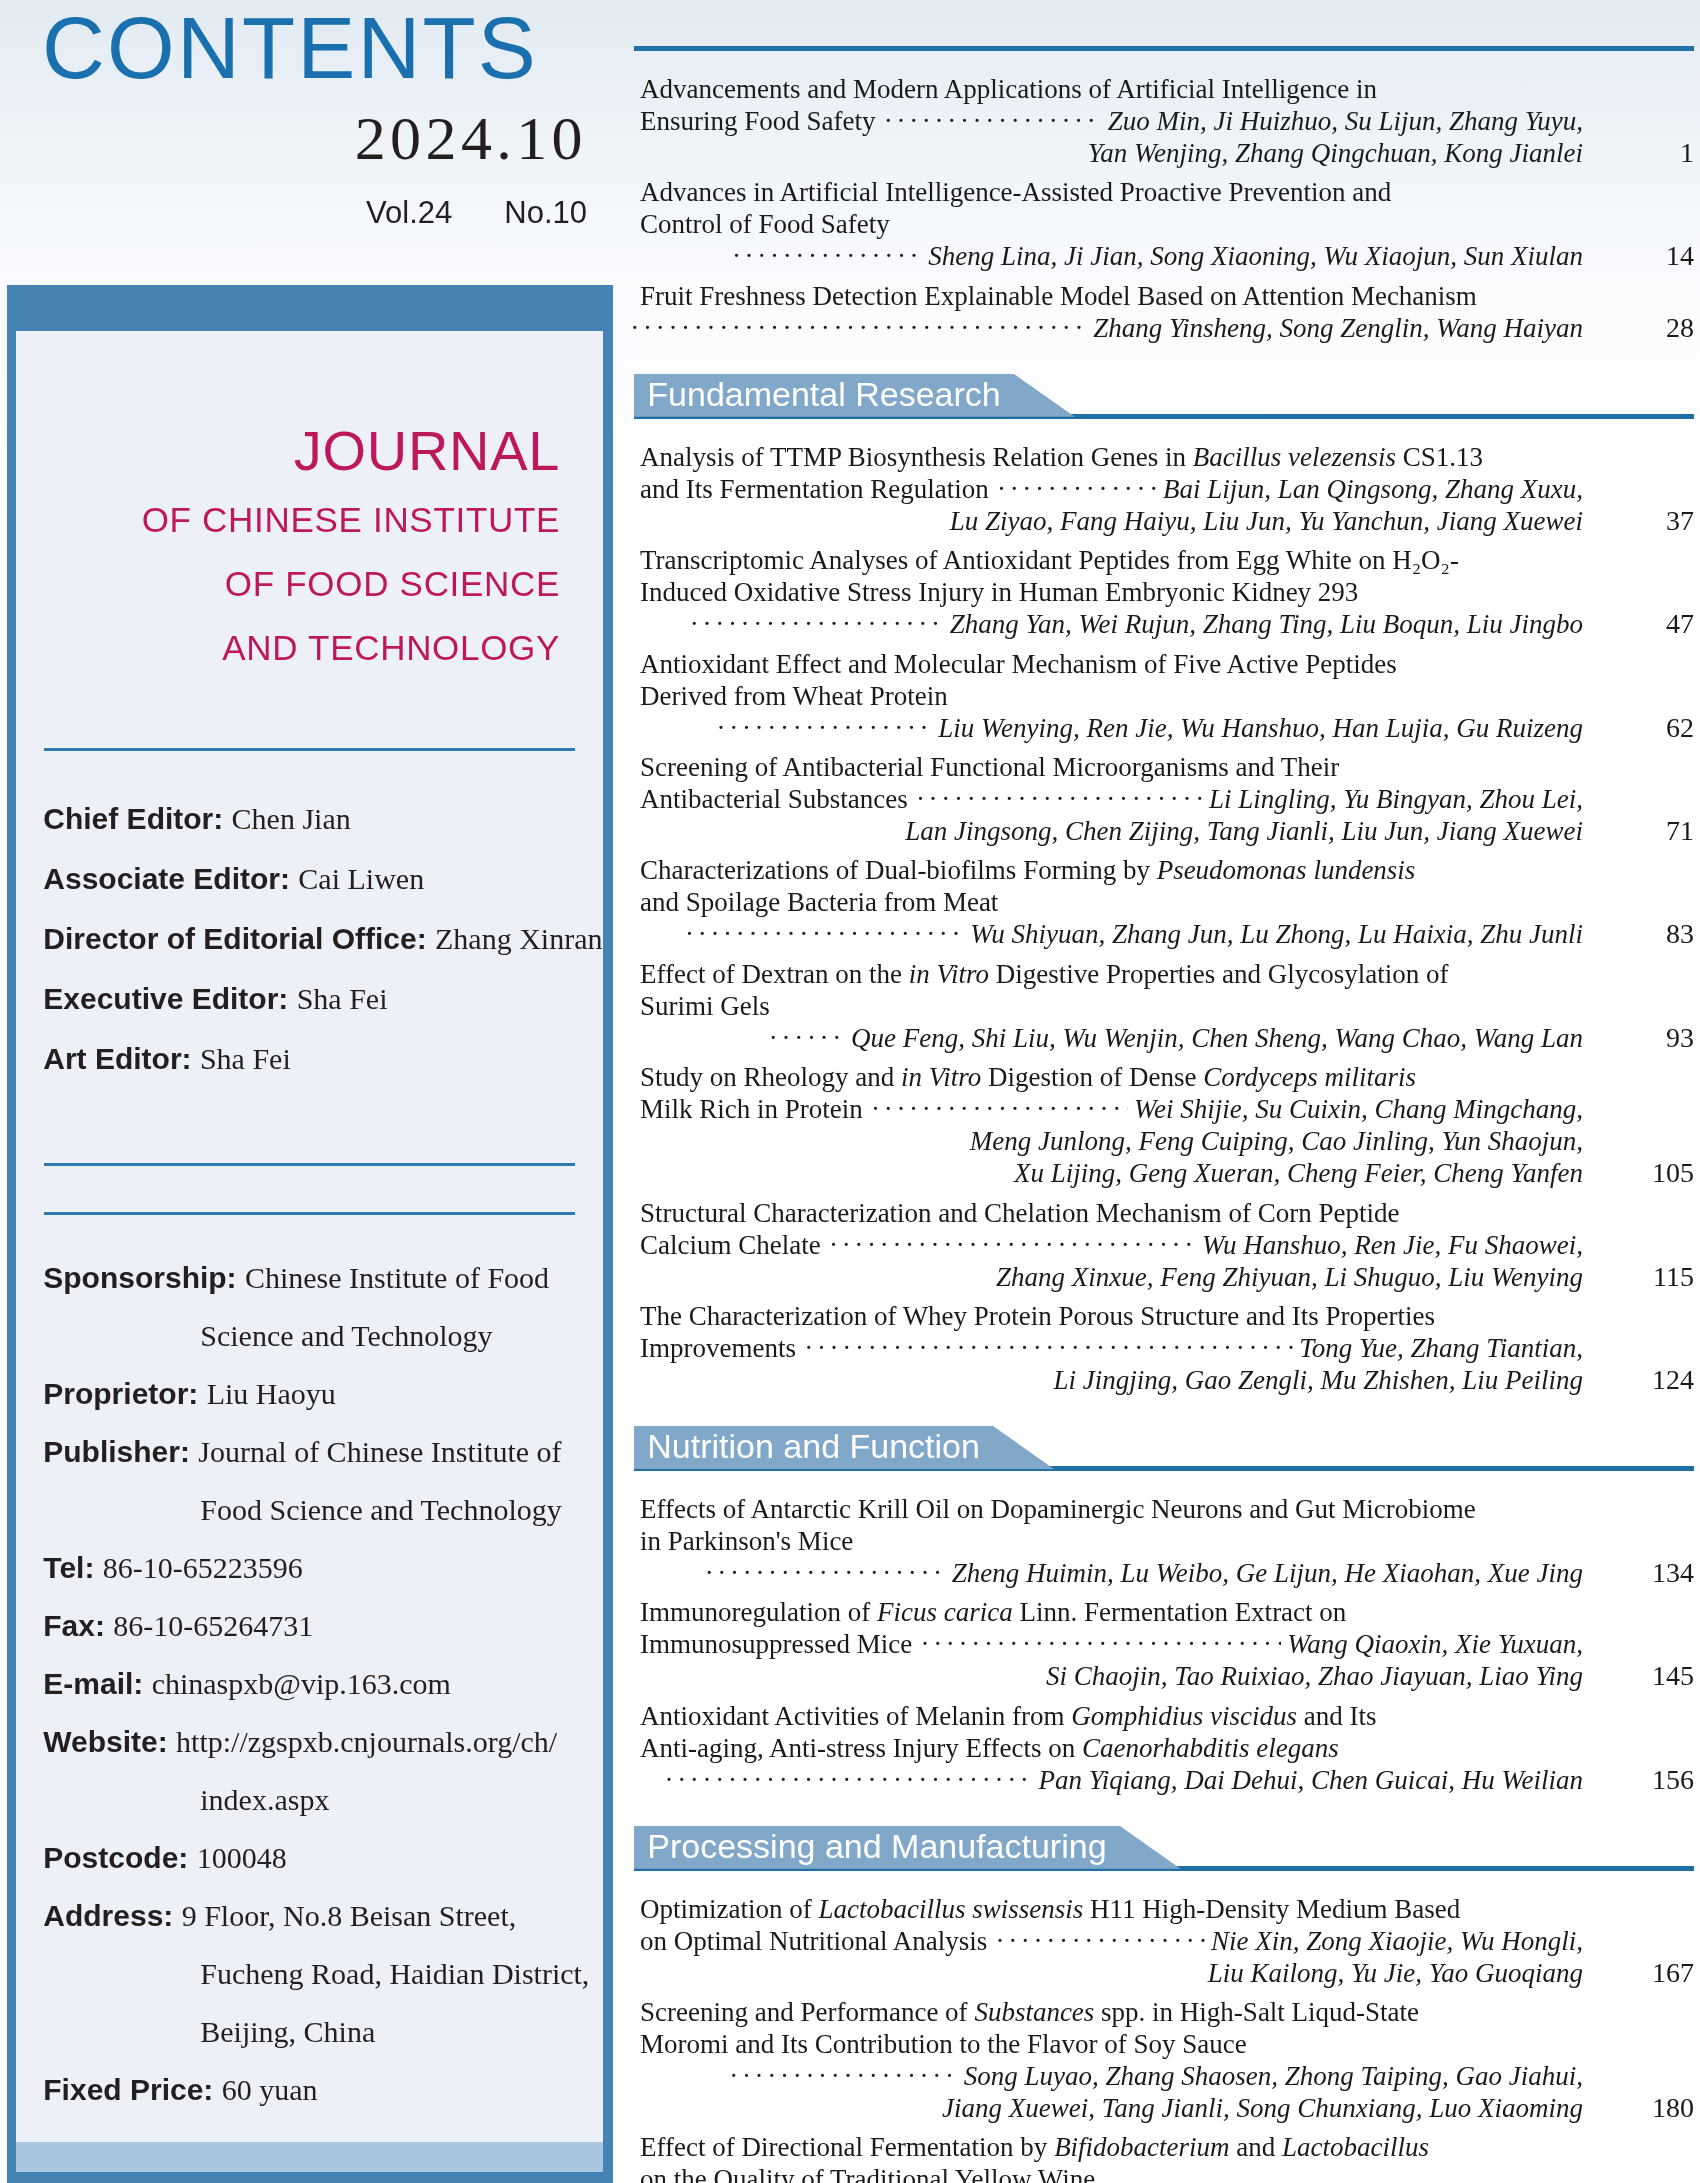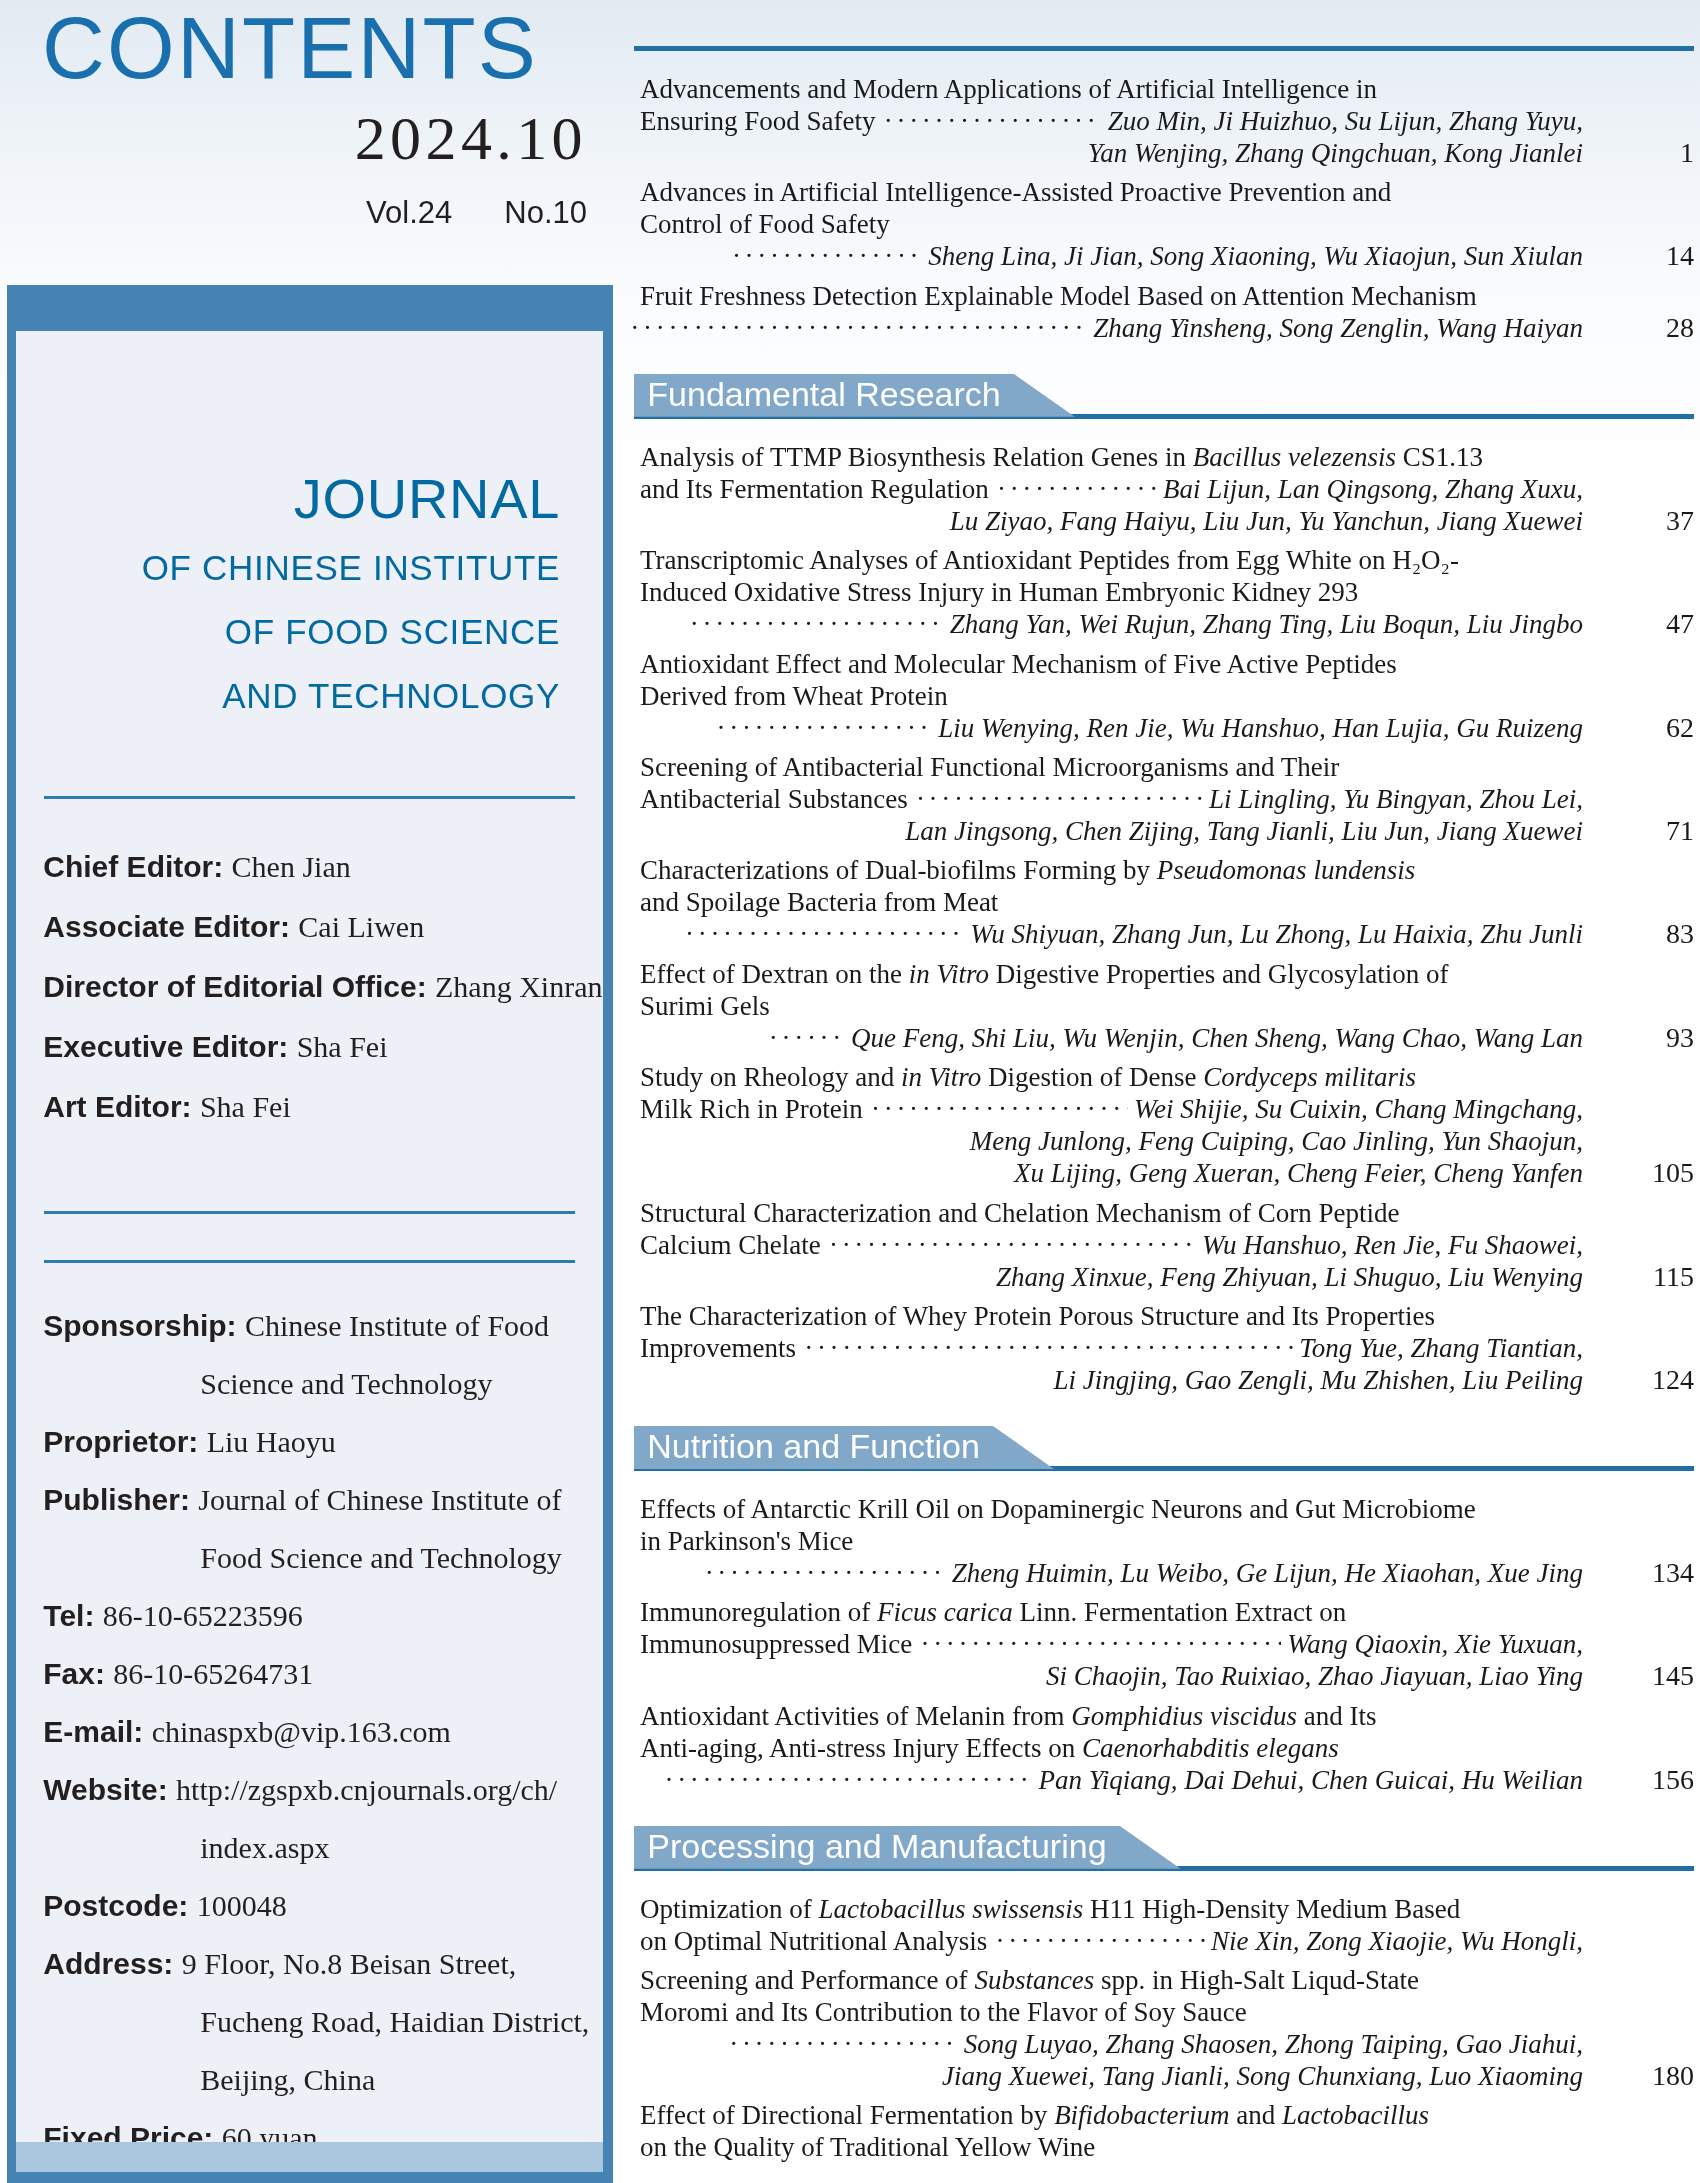--- a/index.html
+++ b/index.html
@@ -13,21 +13,21 @@
         font-size:87px;line-height:87px;letter-spacing:2.2px;color:#1a70ae;}
   #issue-date{font-size:62px;line-height:71px;text-align:right;letter-spacing:4.4px;color:#231f20;margin-top:12px;}
   #vol-line{font-family:"Liberation Sans",sans-serif;font-size:31px;line-height:35px;
         text-align:right;color:#231f20;margin-top:21px;}
   #vol-line .gap{display:inline-block;width:52px;}
 
   
   #sidebar{position:absolute;left:6.7px;top:285px;width:606px;height:1899px;background:#4583b5;}
   #sb-inner{position:absolute;left:9.6px;right:9.6px;top:46px;bottom:41px;background:#edf1f7;overflow:hidden;}
   #sb-strip{position:absolute;left:9.6px;right:9.6px;bottom:12px;height:30px;background:#a9c6de;}
-  #journal-title{padding:83px 43px 0 22px;text-align:right;color:#0369a1;margin-top:48px;}
+  #journal-title{padding:83px 43px 0 22px;text-align:right;color:#be185d;}
   .jt-main{font-family:"Liberation Sans",sans-serif;font-size:56px;line-height:74px;letter-spacing:0.7px;}
   .jt-sub{font-family:"Liberation Sans",sans-serif;font-size:35px;line-height:64px;letter-spacing:0.7px;}
   .sb-rule{height:3px;background:#2e7baf;margin:0 28px;}
   .r1{margin-top:68px;} .r2{margin-top:74px;} .r3{margin-top:46px;}
   #editors{margin-top:38px;padding:0 7px 0 27px;}
   #editors .row{font-size:30px;line-height:60px;white-space:pre;}
   #info{margin-top:34px;padding:0 19px 0 27px;}
   #info .row{font-size:30px;line-height:58px;white-space:pre;}
   #info .cont{font-size:30px;line-height:58px;padding-left:157px;white-space:pre;}
   .lbl{font-family:"Liberation Sans",sans-serif;font-weight:700;color:#231f20;}
@@ -329,20 +329,24 @@
         <div class="sec-head"><div class="sec-underline"></div><div class="sec-banner">Processing and Manufacturing</div></div>
         <div class="article">
           <div class="line l">
             <span class="content"><span class="rt">Optimization of </span><span class="ri">Lactobacillus swissensis</span><span class="rt"> H11 High-Density Medium Based</span></span>
             <span class="pg"></span>
           </div>
           <div class="line j">
             <span class="content"><span class="rt">on Optimal Nutritional Analysis </span><span class="dfx">··························································································</span><span class="ri">Nie Xin, Zong Xiaojie, Wu Hongli,</span></span>
             <span class="pg"></span>
           </div>
+          <div class="line r">
+            <span class="content"><span class="ri">Liu Kailong, Yu Jie, Yao Guoqiang</span></span>
+            <span class="pg">167</span>
+          </div>
         </div>
         <div class="article">
           <div class="line l">
             <span class="content"><span class="rt">Screening and Performance of </span><span class="ri">Substances</span><span class="rt"> spp. in High-Salt Liqud-State</span></span>
             <span class="pg"></span>
           </div>
           <div class="line l">
             <span class="content"><span class="rt">Moromi and Its Contribution to the Flavor of Soy Sauce</span></span>
             <span class="pg"></span>
           </div>

